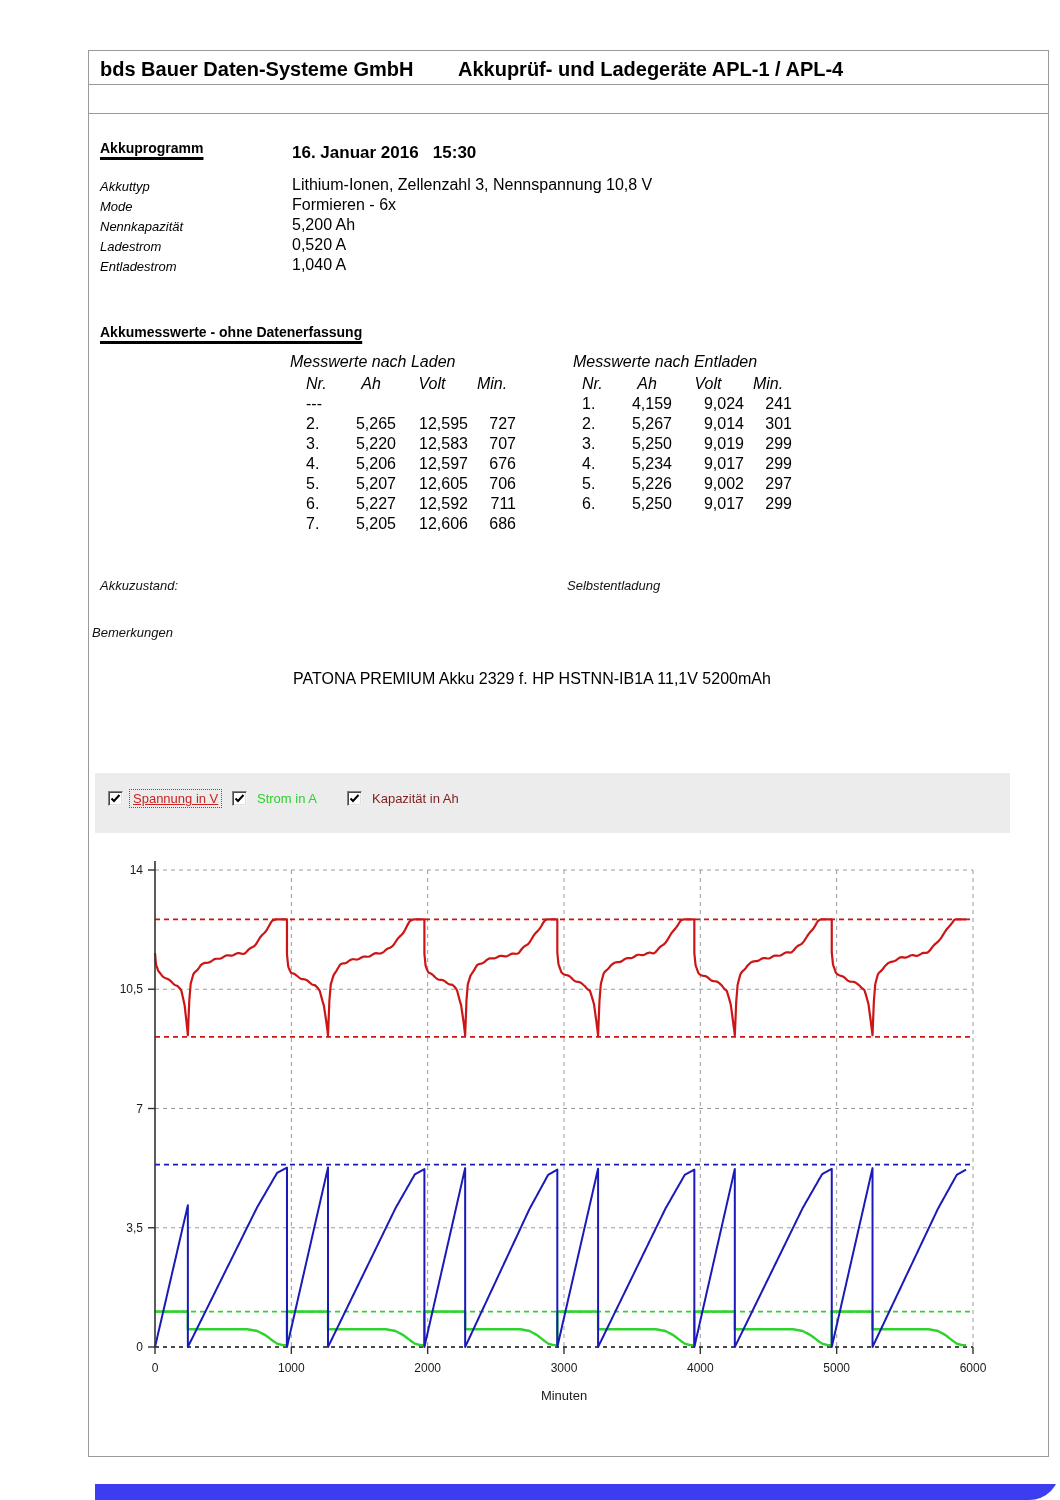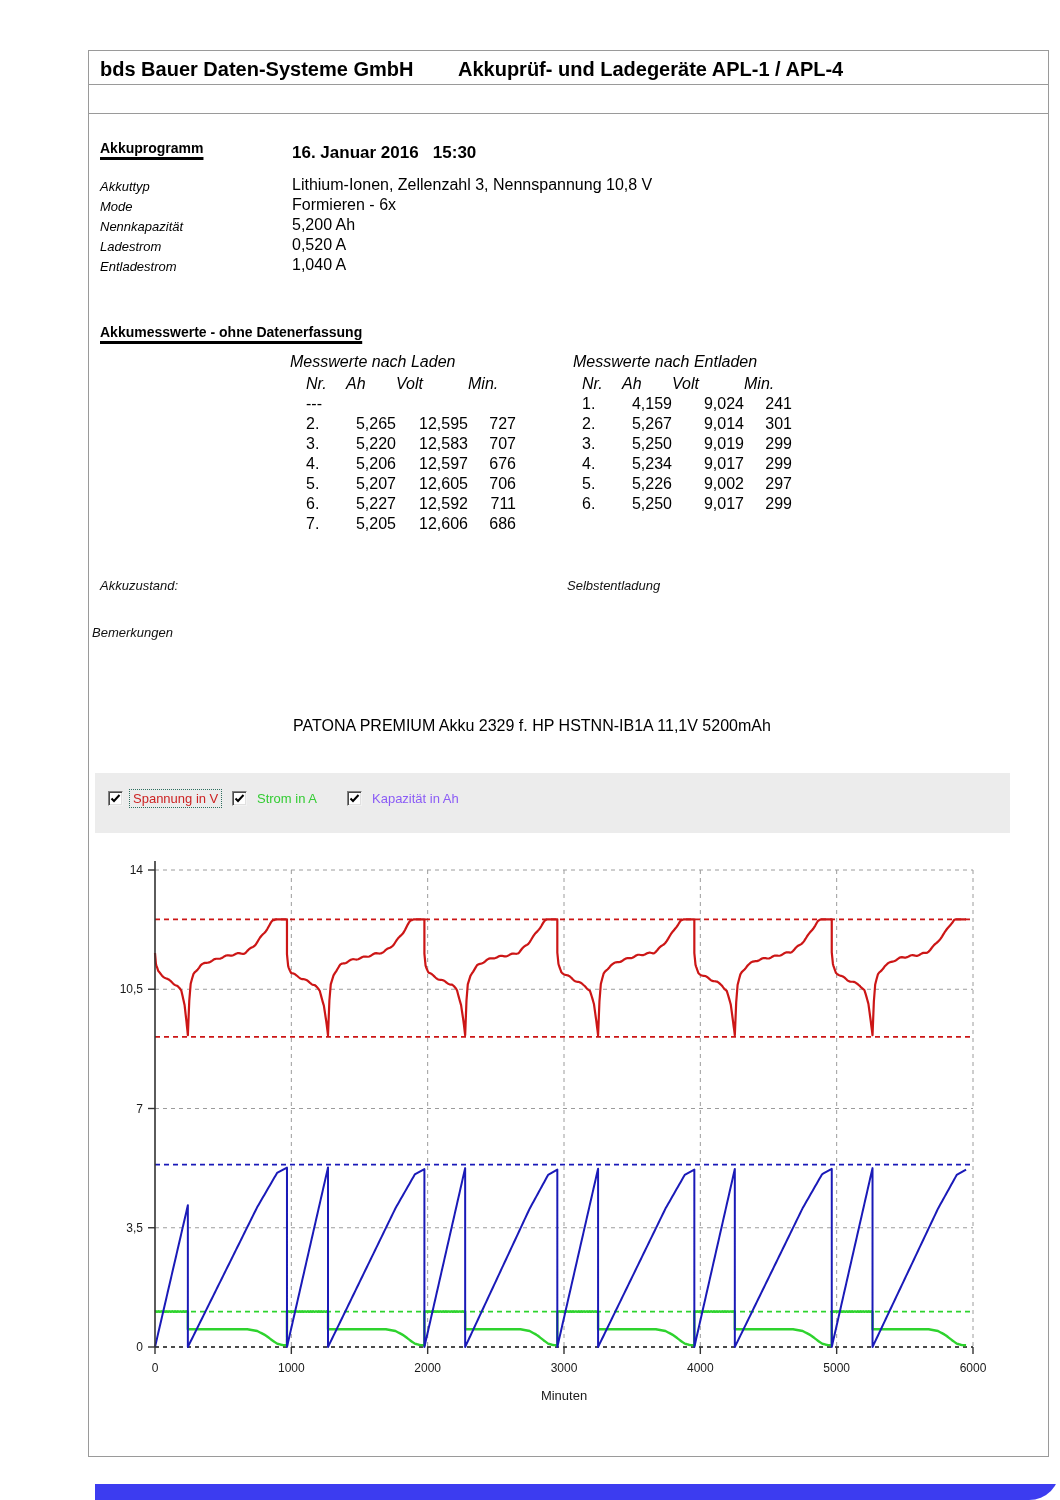--- a/index.html
+++ b/index.html
@@ -14,35 +14,35 @@
   
   .sec-title{font-size:14px;font-weight:bold;text-decoration:underline;text-decoration-thickness:3px;text-underline-offset:4px;}
   .datetime{font-size:17px;font-weight:bold;white-space:pre;}
   .ital-label{font-style:italic;font-size:13px;color:#111;}
   .prog-list div{height:20px;line-height:20px;}
   .prog-labels div{font-style:italic;font-size:13px;}
   .prog-values div{font-size:16px;}
   
   .t-title{font-style:italic;font-size:16px;height:20px;line-height:20px;}
   table.mw{border-collapse:collapse;margin-top:2px;margin-left:12px;}
-  table.mw th{font-style:italic;font-weight:normal;font-size:16px;text-align:left;height:20px;padding:0;}
+  table.mw th{font-style:italic;font-weight:normal;font-size:16px;text-align:center;height:20px;padding:0;}
   table.mw td{font-size:16px;text-align:right;height:20px;padding:0;}
   table.mw th:first-child,table.mw td:first-child{text-align:left;padding-left:4px;}
   table.mw th:nth-child(1),table.mw td:nth-child(1){width:40px;}
   table.mw th:nth-child(2),table.mw td:nth-child(2){width:50px;}
   table.mw th:nth-child(3),table.mw td:nth-child(3){width:72px;}
   table.mw th:nth-child(4),table.mw td:nth-child(4){width:48px;}
-  .plain16{font-size:16px;margin-top:47px;}
+  .plain16{font-size:16px;}
   
   #legend-band{left:95px;top:773px;width:915px;height:60px;}
   .cb{position:absolute;top:17px;display:flex;align-items:center;gap:7px;}
   .cb-box{width:13px;height:13px;background:#fff;border:1px solid;border-color:#808080 #f2f2f2 #f2f2f2 #808080;
           box-shadow:inset 1px 1px 0 #4a4a4a, inset -1px -1px 0 #e0e0e0;display:flex;align-items:center;justify-content:center;}
   .cb-label{font-size:13px;line-height:15px;padding:1px 3px;}
-  .cb-label.focused{outline:1px dotted #2e6e5e;outline-offset:0px;}
+  .cb-label.focused{outline:1px dotted #2e6e5e;outline-offset:0px;text-decoration:underline;}
   #bottom-bar{left:95px;top:1484px;width:965px;height:16px;}
 </style>
 </head>
 <body>
 
 <div id="screen">
 
   <div class="abs" id="page-border"></div>
   <div class="abs hline" style="left:88px;top:84px;width:960px;"></div>
   <div class="abs hline" style="left:88px;top:113px;width:960px;"></div>
@@ -201,21 +201,21 @@
         </svg>
       </span>
       <span class="cb-label" style="color: rgb(51, 204, 51);">Strom in A</span>
     </div>
     <div class="cb" style="left:252px;">
       <span class="cb-box">
         <svg width="11" height="11" viewBox="0 0 11 11">
           <polyline points="1.5,5.5 4,8 9.5,2" fill="none" stroke="#000" stroke-width="2"></polyline>
         </svg>
       </span>
-      <span class="cb-label" style="color: #8b5cf6;">Kapazität in Ah</span>
+      <span class="cb-label" style="color: #7f1d1d;">Kapazität in Ah</span>
     </div>
   </div>
 
   <svg class="abs" id="chart" style="left:95px;top:855px;" width="920" height="565" viewBox="0 0 920 565">
       <line x1="196.33333333333331" y1="15" x2="196.33333333333331" y2="492" stroke="#9c9c9c" stroke-width="1" stroke-dasharray="4 4"></line>
       <line x1="332.66666666666663" y1="15" x2="332.66666666666663" y2="492" stroke="#9c9c9c" stroke-width="1" stroke-dasharray="4 4"></line>
       <line x1="469" y1="15" x2="469" y2="492" stroke="#9c9c9c" stroke-width="1" stroke-dasharray="4 4"></line>
       <line x1="605.3333333333333" y1="15" x2="605.3333333333333" y2="492" stroke="#9c9c9c" stroke-width="1" stroke-dasharray="4 4"></line>
       <line x1="741.6666666666667" y1="15" x2="741.6666666666667" y2="492" stroke="#9c9c9c" stroke-width="1" stroke-dasharray="4 4"></line>
       <line x1="878" y1="15" x2="878" y2="492" stroke="#9c9c9c" stroke-width="1" stroke-dasharray="4 4"></line>

